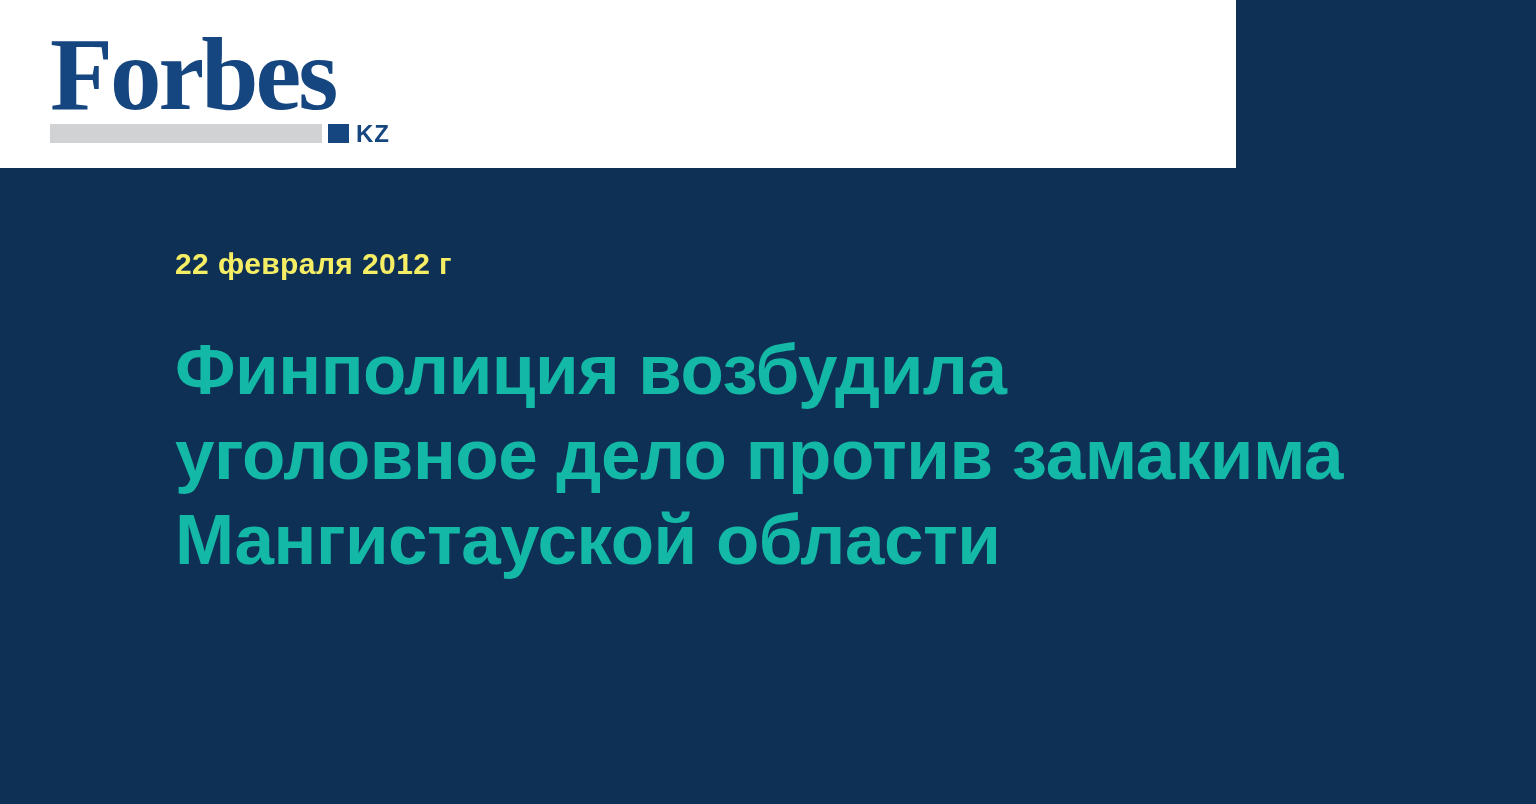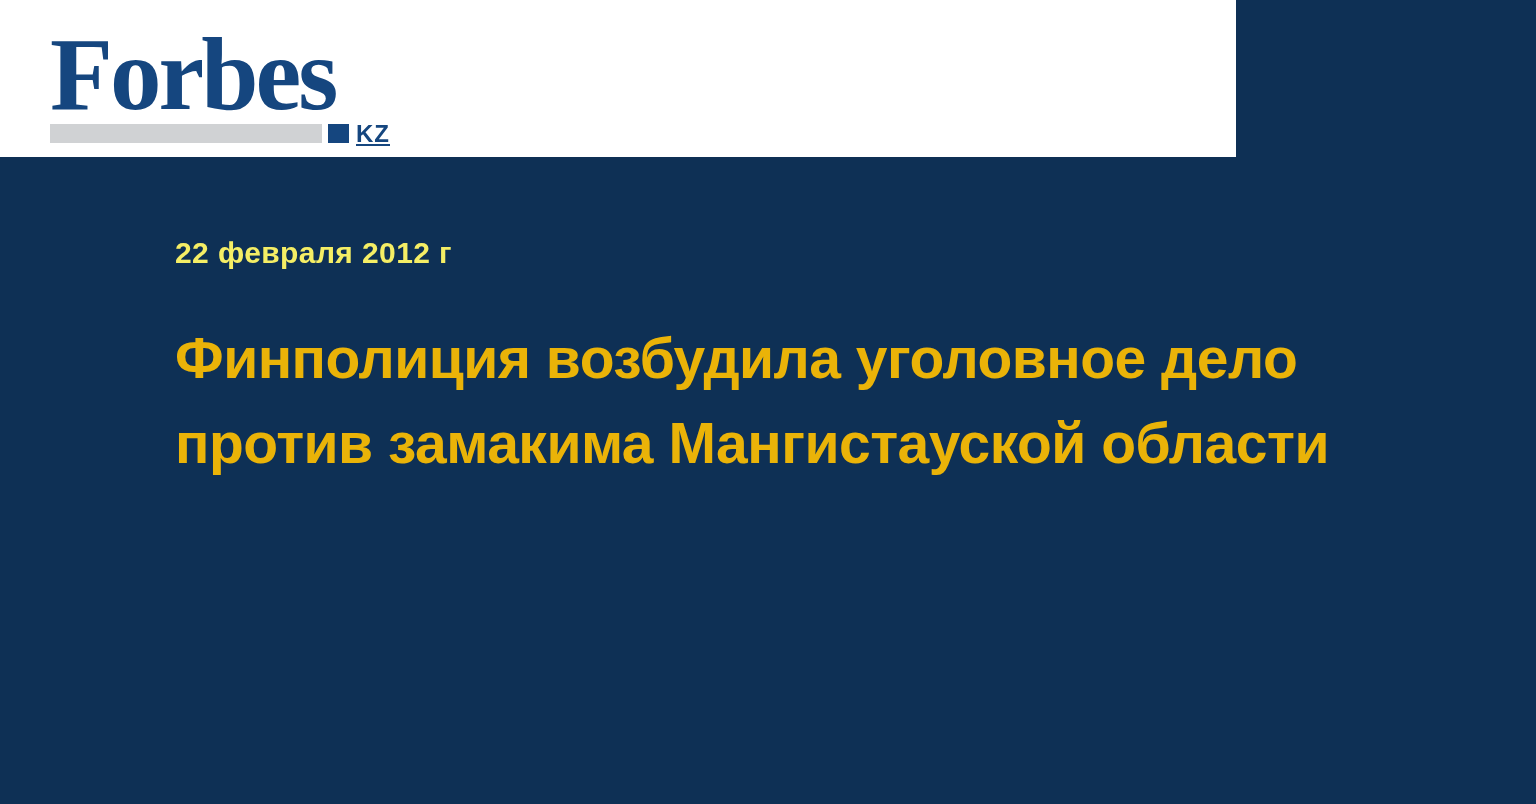--- a/index.html
+++ b/index.html
@@ -83,27 +83,26 @@
   .logo-kz-text {
     position: absolute;
     left: 306px;
     top: 0px;
     font-family: "Liberation Sans", "DejaVu Sans", sans-serif;
     font-weight: 700;
     font-size: 24px;
     line-height: 24px;
     letter-spacing: 1px;
     color: #15467f;
-    text-decoration: underline;
   }
 
   
   .hero {
     position: absolute;
-    top: 157px;
+    top: 168px;
     left: 0;
     width: 1256px;
     height: 632px;
     background: #0e3055;
   }
 
   .hero-inner {
     position: absolute;
     left: 175px;
     top: 78px;
@@ -118,24 +117,24 @@
     line-height: 36px;
     letter-spacing: 0.4px;
     color: #f5ee65;
     margin: 0 0 45px 0;
   }
 
   .article-title {
     display: block;
     font-family: "Liberation Sans", "DejaVu Sans", sans-serif;
     font-weight: 700;
-    font-size: 57px;
+    font-size: 71px;
     line-height: 85px;
     letter-spacing: -0.5px;
-    color: #eab308;
+    color: #14b8a6;
     max-width: 1200px;
   }
 </style>
 </head>
 <body>
 
 <div class="page">
 
   <header class="site-header">
 

